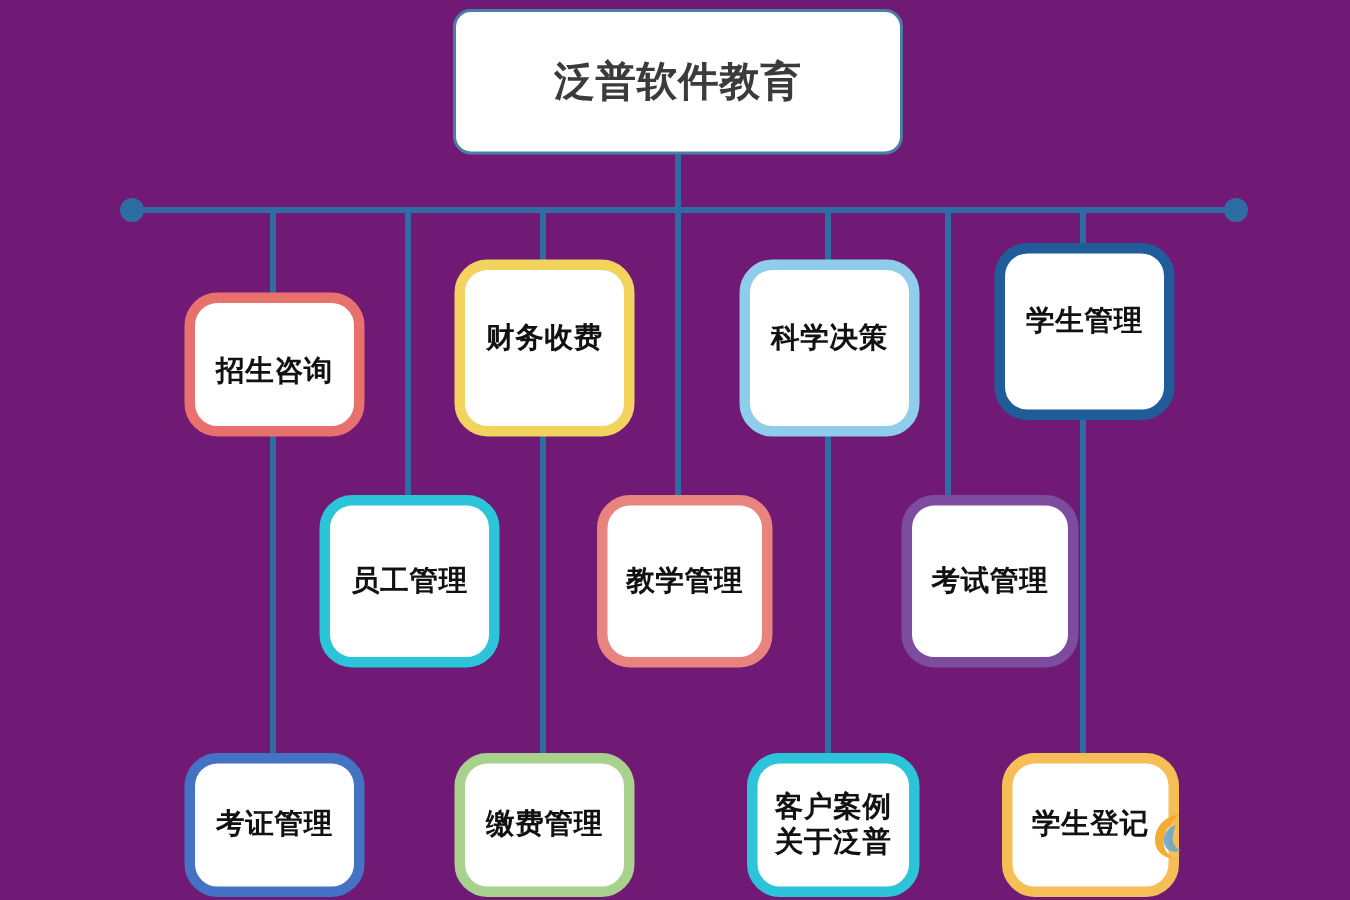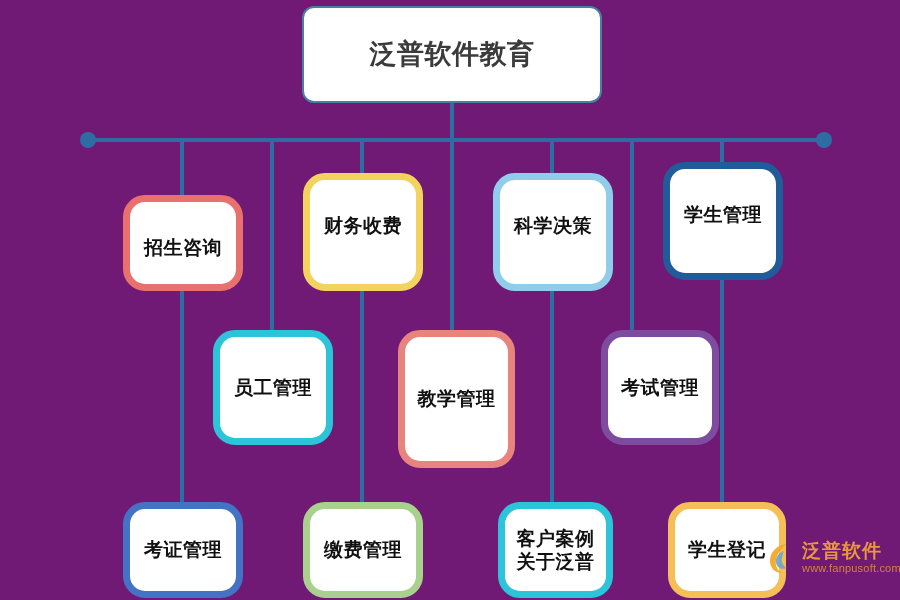--- a/index.html
+++ b/index.html
@@ -144,21 +144,21 @@
       </div>
       <div class="node align-top" style="left: 493px; top: 173px; width: 120px; height: 118px; border-width: 7px; border-color: rgb(143, 205, 235);">
         <div class="label">科学决策</div>
       </div>
       <div class="node align-top" style="left: 663px; top: 162px; width: 120px; height: 118px; border-width: 7px; border-color: rgb(31, 92, 153);">
         <div class="label">学生管理</div>
       </div>
       <div class="node align-mid" style="left: 213px; top: 330px; width: 120px; height: 115px; border-width: 7px; border-color: rgb(43, 196, 216);">
         <div class="label">员工管理</div>
       </div>
-      <div class="node align-mid" style="left: 398px; top: 330px; width: 117px; height: 138px; border-width: 7px; border-color: rgb(232, 131, 126);">
+      <div class="node align-mid" style="left: 398px; top: 330px; width: 117px; height: 115px; border-width: 7px; border-color: rgb(232, 131, 126);">
         <div class="label">教学管理</div>
       </div>
       <div class="node align-mid" style="left: 601px; top: 330px; width: 118px; height: 115px; border-width: 7px; border-color: rgb(125, 76, 158);">
         <div class="label">考试管理</div>
       </div>
       <div class="node align-mid" style="left: 123px; top: 502px; width: 120px; height: 96px; border-width: 7px; border-color: rgb(68, 114, 196);">
         <div class="label">考证管理</div>
       </div>
       <div class="node align-mid" style="left: 303px; top: 502px; width: 120px; height: 96px; border-width: 7px; border-color: rgb(168, 209, 141);">
         <div class="label">缴费管理</div>
@@ -172,19 +172,15 @@
       </div>
     </div>
 
   <div class="watermark" id="watermark" style="left: 766px; top: 541px;">
     <div class="wm-mark">
       <svg viewBox="0 0 32 32" width="32" height="32" xmlns="http://www.w3.org/2000/svg">
         <path d="M20 2 C10 3 4 11 4 19 C4 26 9 31 16 31 C11 28 9 23 10 18 C11 12 15 7 20 2 Z" fill="#F5A623"></path>
         <path d="M18 9 C12 11 9 16 10 21 C11 26 16 28 21 26 C17 24 15 20 16 16 C16.6 13 17 11 18 9 Z" fill="#6FA8C8"></path>
       </svg>
     </div>
-    <div class="wm-text">
-      <span class="wm-name">泛普软件</span>
-      <span class="wm-url">www.fanpusoft.com</span>
-    </div>
   </div>
 
 </div>
 
 </body></html>

